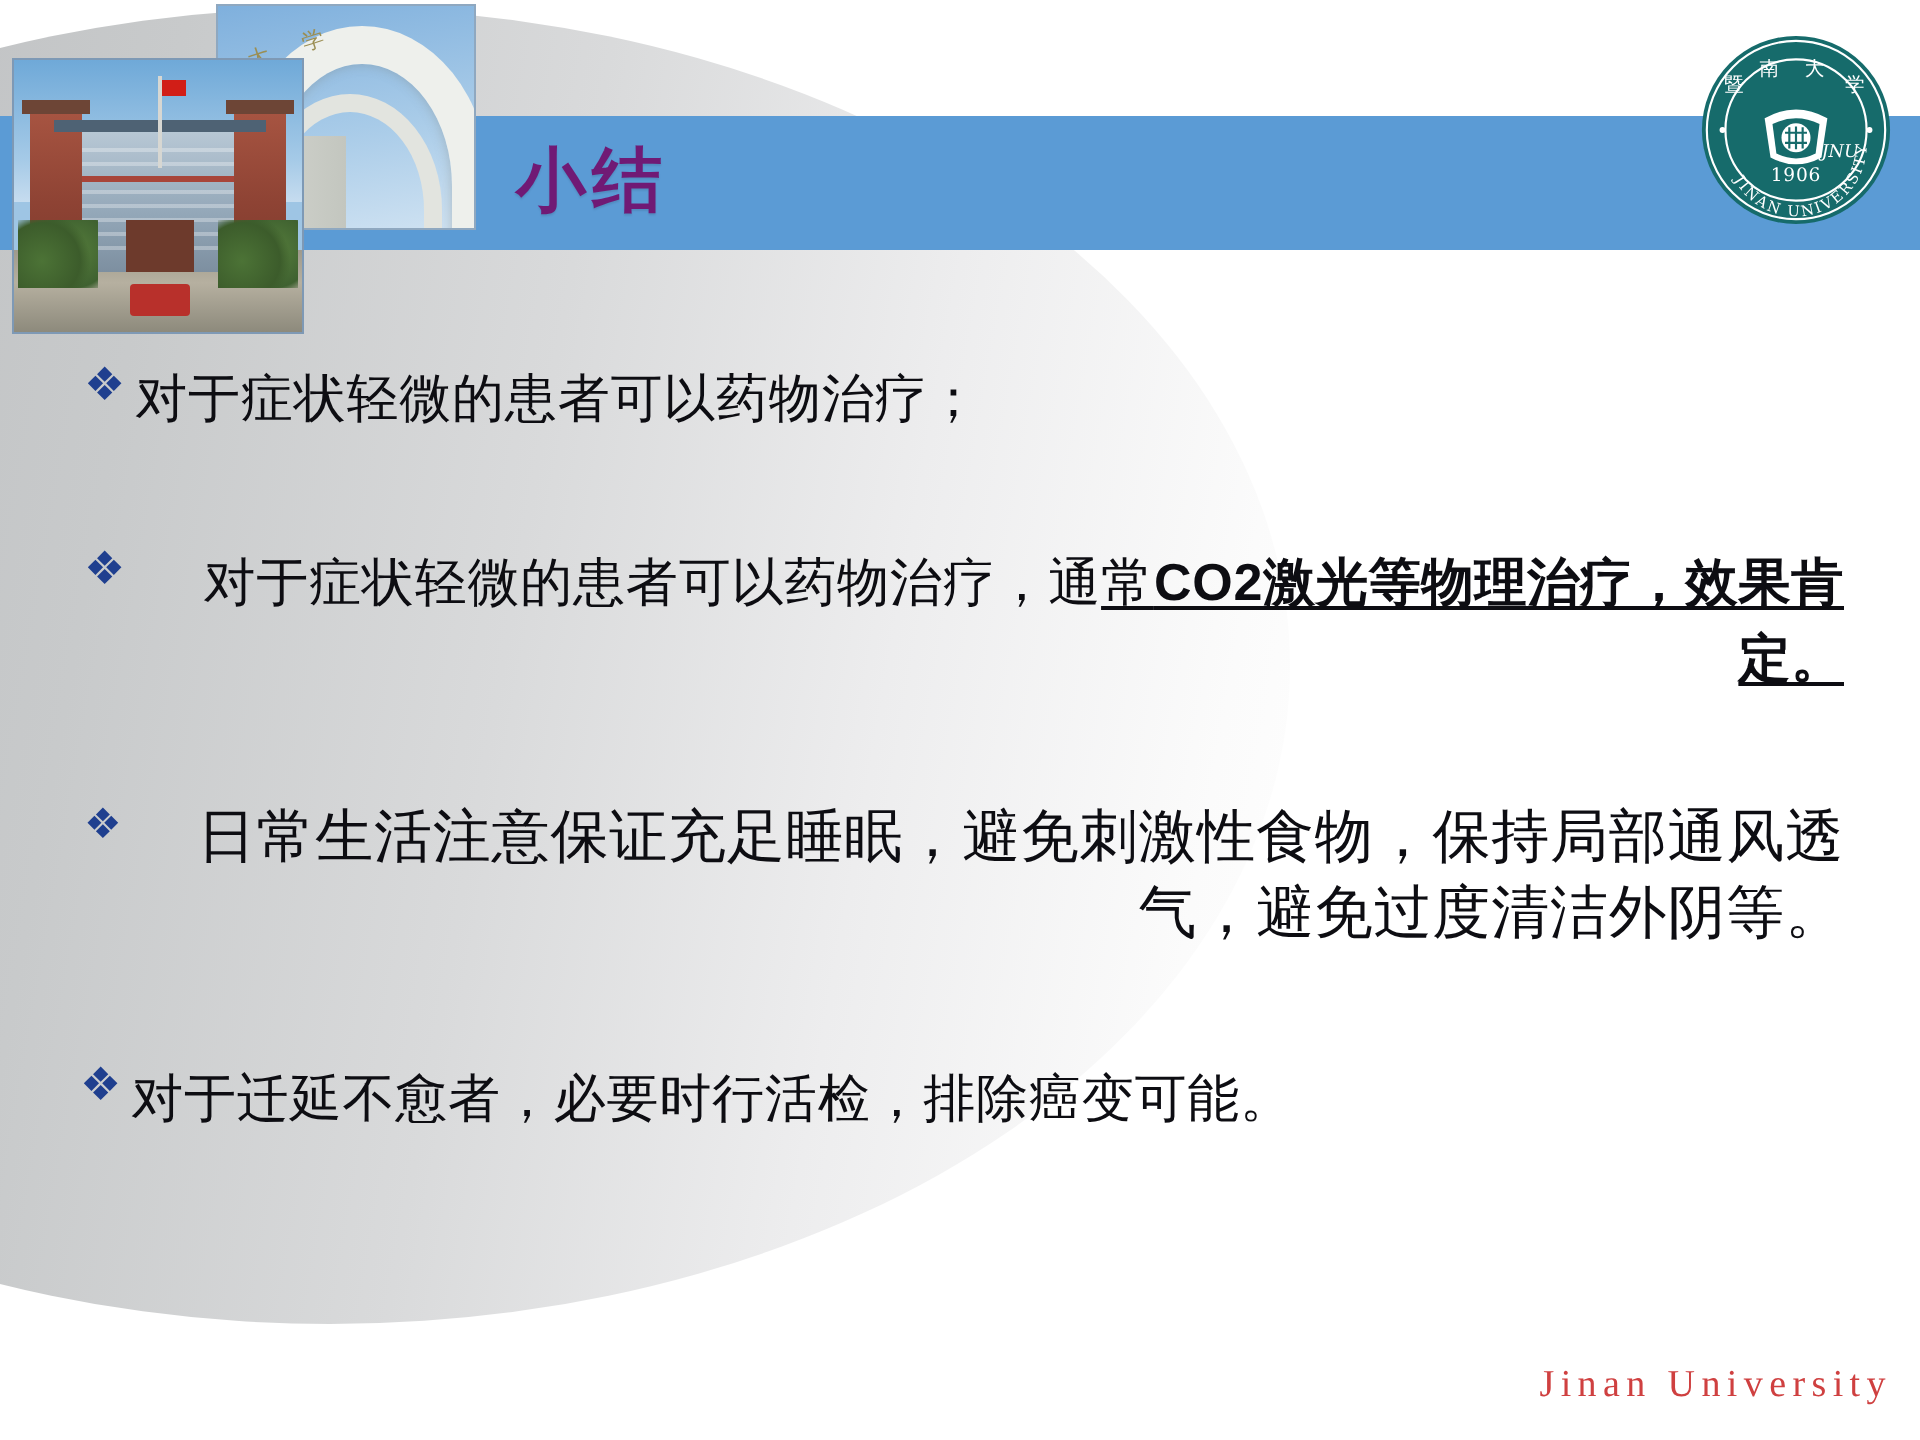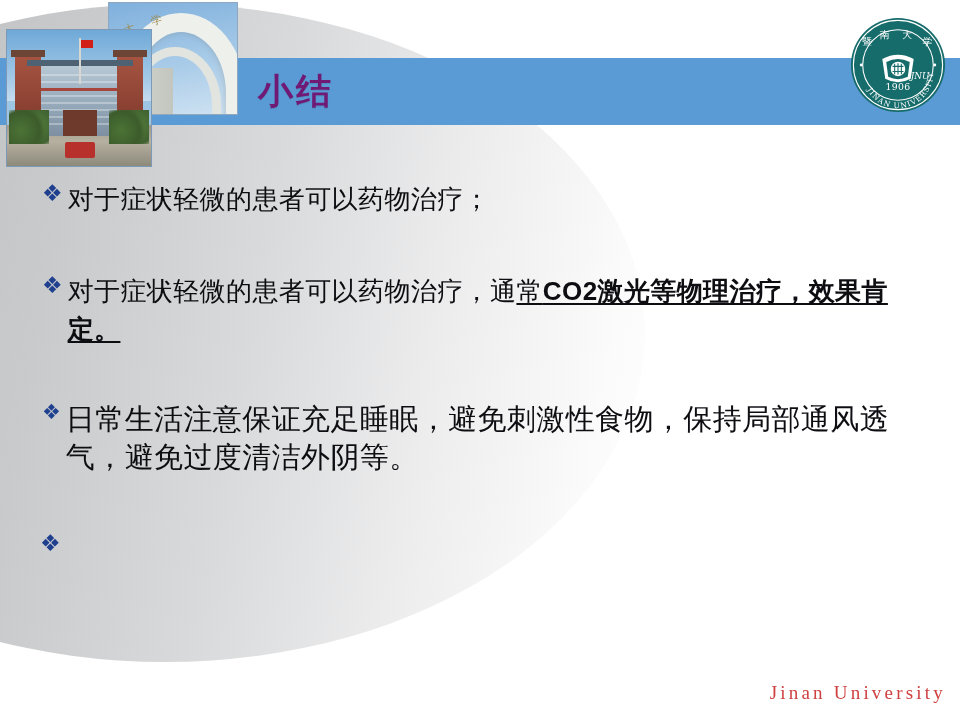--- a/index.html
+++ b/index.html
@@ -244,20 +244,21 @@
     font-size: 23px;
     line-height: 1.15;
     flex: 0 0 auto;
     margin-right: 5px;
     font-family: "DejaVu Sans", sans-serif;
   }
   .bullet .body {
     font-size: 26px;
     line-height: 38px;
     letter-spacing: 0.4px;
+    text-align: right;
   }
   .bullet .body b {
     font-weight: bold;
   }
   .u { text-decoration: underline; text-underline-offset: 3px; }
 
   #b1 { left: 42px; top: 180px; width: 800px; }
   #b2 { left: 42px; top: 272px; width: 880px; }
   #b3 { left: 42px; top: 400px; width: 880px; }
   #b4 { left: 40px; top: 530px; width: 860px; }
@@ -369,19 +370,22 @@
 
     <div class="bullet" id="b3">
       <span class="marker">❖</span>
       <span class="body">
         <span>日常生活注意保证充足睡眠，避免刺激性食物，保持局部通风透气，避免过度清洁外阴等。</span>
       </span>
     </div>
 
     <div class="bullet" id="b4">
       <span class="marker">❖</span>
+      <span class="body">
+        <span>对于迁延不愈者，必要时行活检，排除癌变可能。</span>
+      </span>
     </div>
 
   </div>
 
   <div class="footer-brand">Jinan University</div>
 
 </div>
 
 </body></html>

